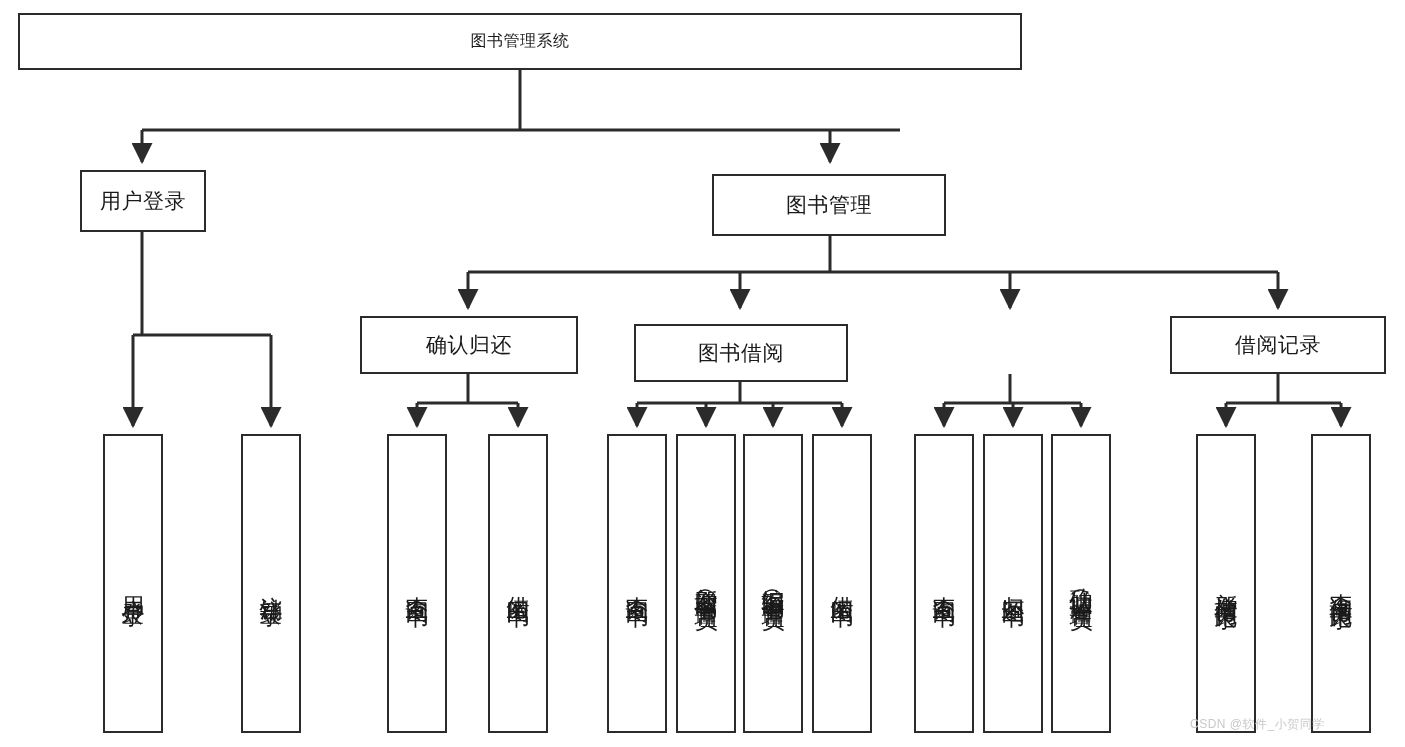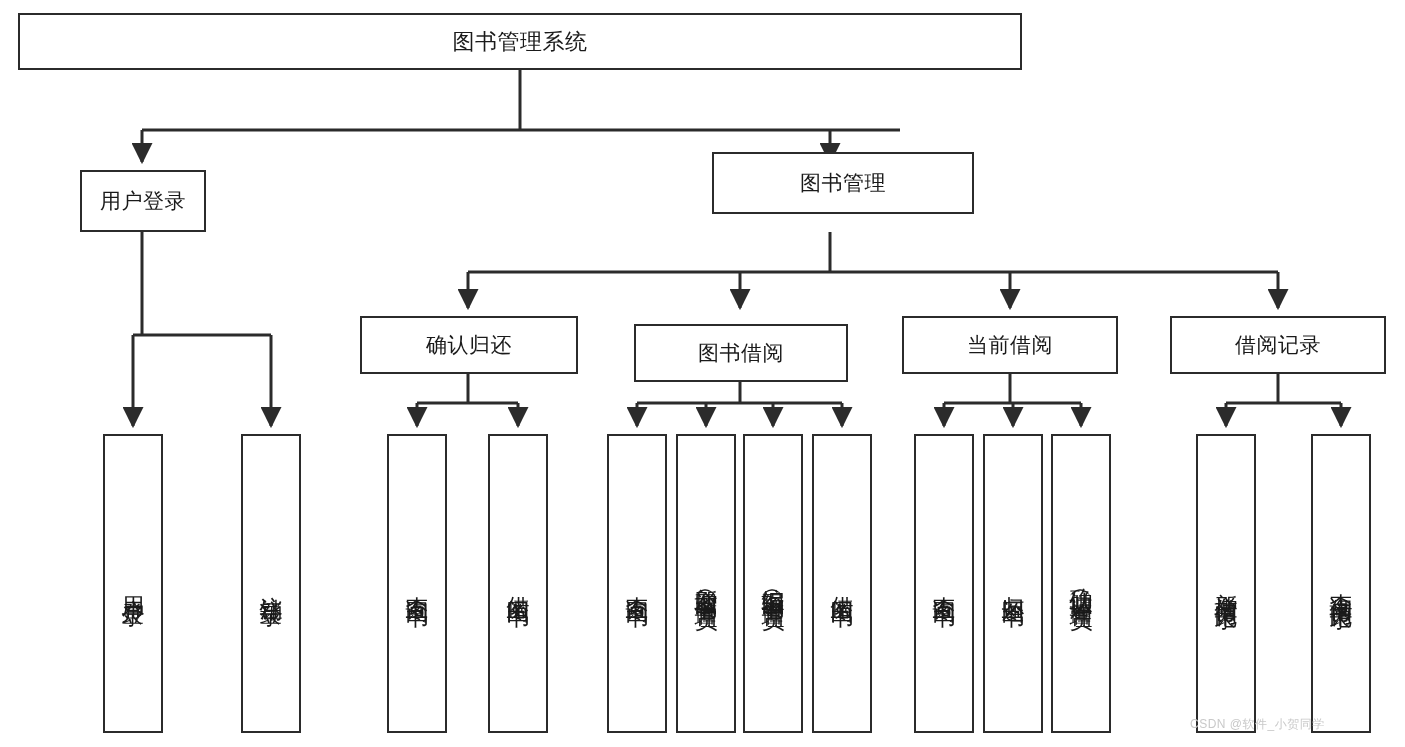--- a/index.html
+++ b/index.html
@@ -40,21 +40,21 @@
     text-align: center;
     line-height: 1.06;
     letter-spacing: 0.5px;
   }
   
   .h-node .lbl {
     font-size: 21px;
     white-space: nowrap;
   }
   .root .lbl {
-    font-size: 22px;
+    font-size: 16px;
   }
   
   .v-node {
     align-items: center;
     justify-content: center;
   }
   .v-node .lbl {
     writing-mode: vertical-rl;
     text-orientation: upright;
     font-size: 23px;
@@ -128,33 +128,30 @@
     </g>
   </svg>
 
   <div class="node h-node root" style="left:18px; top:13px; width:1004px; height:57px;">
     <span class="lbl">图书管理系统</span>
   </div>
 
   <div class="node h-node" style="left:80px; top:170px; width:126px; height:62px;">
     <span class="lbl">用户登录</span>
   </div>
-  <div class="node h-node" style="left:712px; top:152px; width:262px; height:62px;">
+  <div class="node h-node" style="left:712px; top:174px; width:234px; height:62px;">
     <span class="lbl">图书管理</span>
   </div>
 
   <div class="node h-node" style="left:360px; top:316px; width:218px; height:58px;">
     <span class="lbl">确认归还</span>
   </div>
   <div class="node h-node" style="left:634px; top:324px; width:214px; height:58px;">
     <span class="lbl">图书借阅</span>
   </div>
-  <div class="node h-node" style="left:902px; top:316px; width:216px; height:58px;">
-    <span class="lbl">当前借阅</span>
-  </div>
   <div class="node h-node" style="left:1170px; top:316px; width:216px; height:58px;">
     <span class="lbl">借阅记录</span>
   </div>
 
   <div class="node v-node" style="left:103px; top:434px; width:60px; height:299px;">
     <span class="lbl">用户登录</span>
   </div>
   <div class="node v-node" style="left:241px; top:434px; width:60px; height:299px;">
     <span class="lbl">注销登录</span>
   </div>

